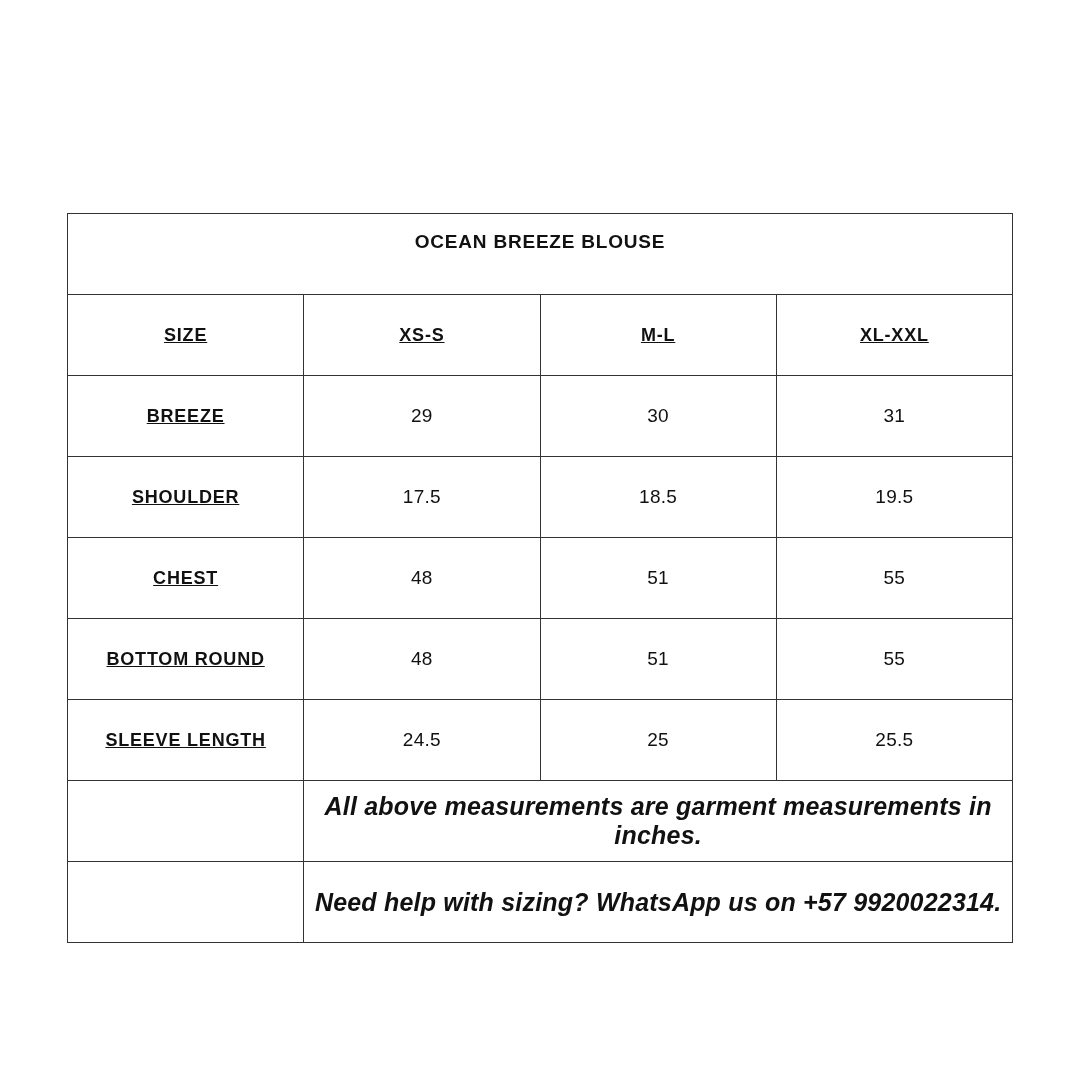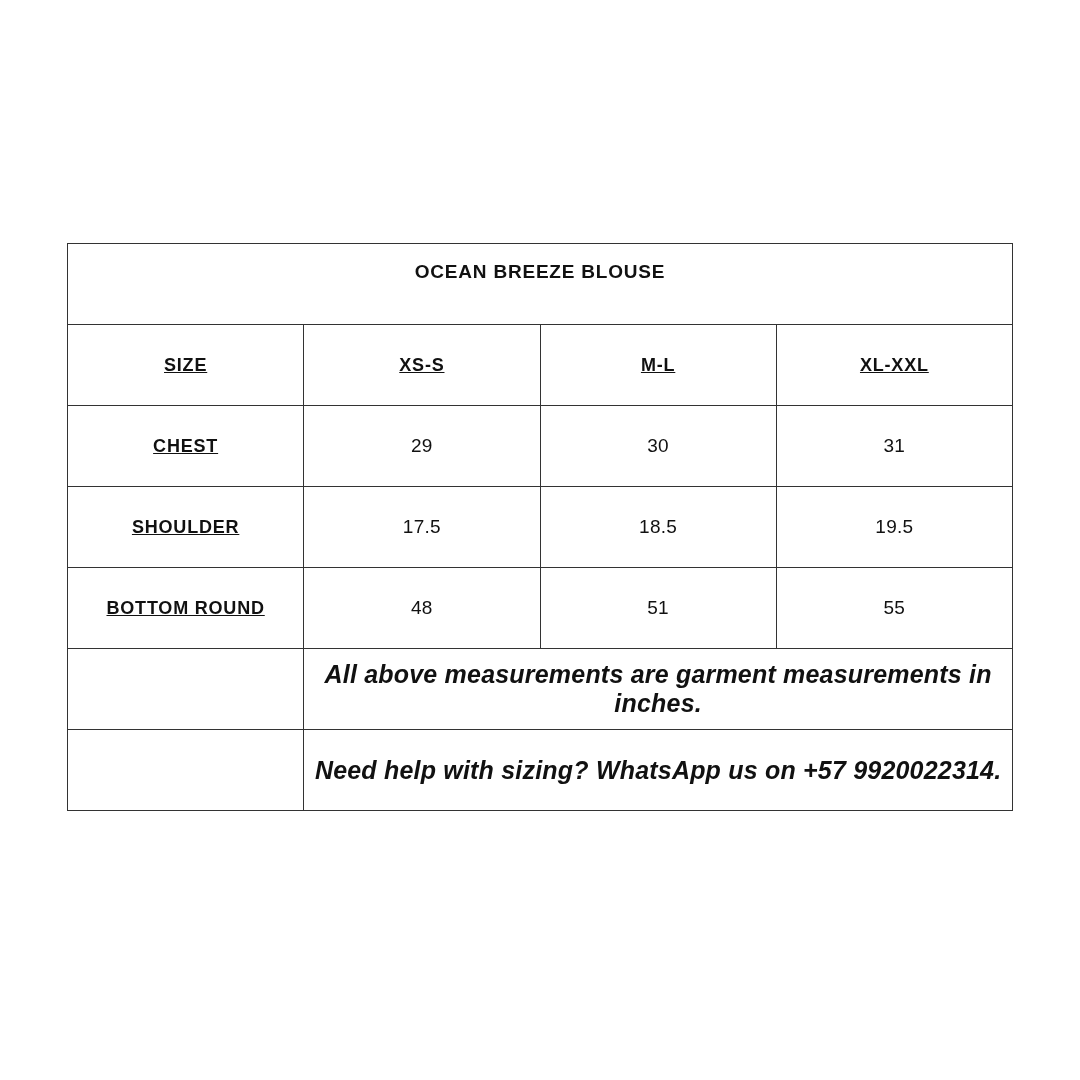--- a/index.html
+++ b/index.html
@@ -23,21 +23,20 @@
     overflow: hidden;
   }
   table.size-table {
     position: absolute;
     left: 67px;
     top: 213px;
     width: 946px;
     border-collapse: collapse;
     table-layout: fixed;
     background: var(--bg);
-    margin-top: 30px;
   }
   .size-table td, .size-table th {
     border: 1px solid var(--border);
     text-align: center;
     vertical-align: middle;
     height: 81px;
     padding: 0 6px;
     color: var(--text);
   }
   .title-cell {
@@ -75,36 +74,48 @@
       <tr>
         <td colspan="4" class="title-cell">OCEAN BREEZE BLOUSE</td>
       </tr>
       <tr>
         <th>SIZE</th>
         <th>XS-S</th>
         <th>M-L</th>
         <th>XL-XXL</th>
       </tr>
       <tr>
-        <td class="label-cell">CHEST</td>
+        <td class="label-cell">BREEZE</td>
         <td class="value-cell">29</td>
         <td class="value-cell">30</td>
         <td class="value-cell">31</td>
       </tr>
       <tr>
         <td class="label-cell">SHOULDER</td>
         <td class="value-cell">17.5</td>
         <td class="value-cell">18.5</td>
         <td class="value-cell">19.5</td>
       </tr>
       <tr>
+        <td class="label-cell">CHEST</td>
+        <td class="value-cell">48</td>
+        <td class="value-cell">51</td>
+        <td class="value-cell">55</td>
+      </tr>
+      <tr>
         <td class="label-cell">BOTTOM ROUND</td>
         <td class="value-cell">48</td>
         <td class="value-cell">51</td>
         <td class="value-cell">55</td>
+      </tr>
+      <tr>
+        <td class="label-cell">SLEEVE LENGTH</td>
+        <td class="value-cell">24.5</td>
+        <td class="value-cell">25</td>
+        <td class="value-cell">25.5</td>
       </tr>
       <tr>
         <td class="empty-cell"></td>
         <td colspan="3" class="note-cell">All above measurements are garment measurements in inches.</td>
       </tr>
       <tr>
         <td class="empty-cell"></td>
         <td colspan="3" class="note-cell">Need help with sizing? WhatsApp us on +57 9920022314.</td>
       </tr>
     </tbody>

